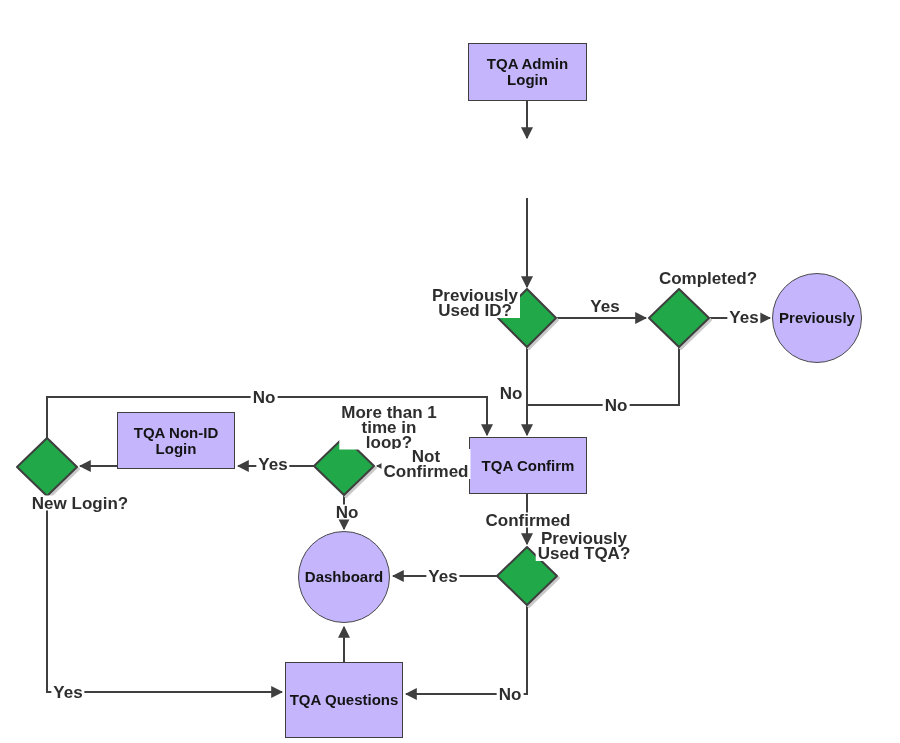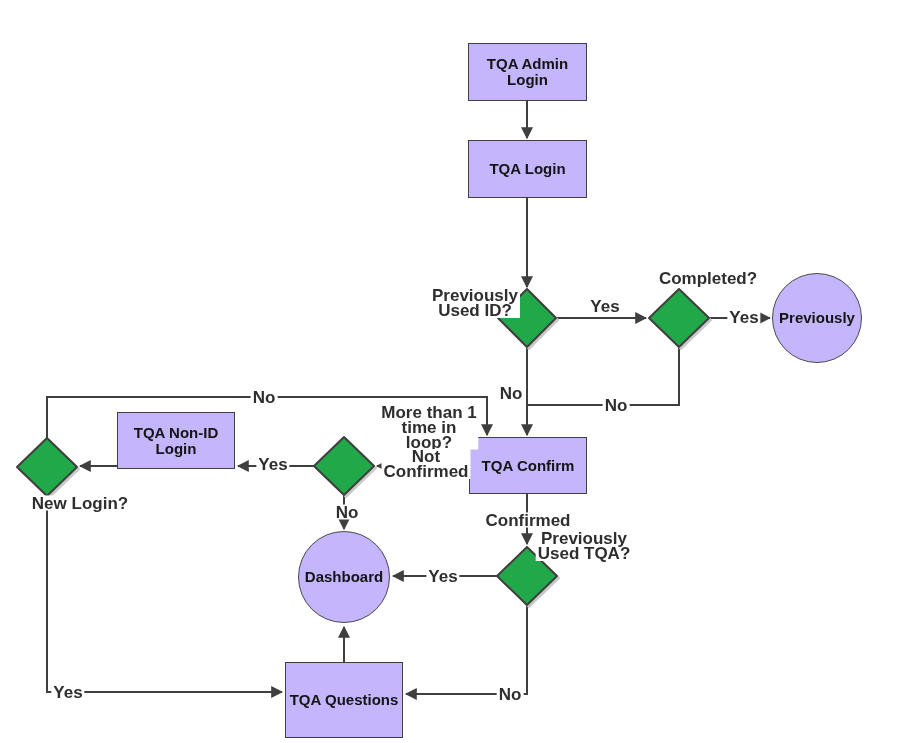--- a/index.html
+++ b/index.html
@@ -95,33 +95,32 @@
 
     <polygon class="diamond" points="527,289 556,318 527,347 498,318"></polygon>
     <polygon class="diamond" points="679,289 709,318 679,347 649,318"></polygon>
     <polygon class="diamond" points="344,437 374,466 344,495 314,466"></polygon>
     <polygon class="diamond" points="47,438 77,467 47,496 17,467"></polygon>
     <polygon class="diamond" points="527,547 557,576 527,605 497,576"></polygon>
   </svg>
 
   <div class="node" style="left:468px; top:43px; width:119px; height:58px;">TQA Admin
 Login</div>
-  <div class="node" style="left:468px; top:140px; width:119px; height:58px;">TQA Login</div>
   <div class="node" style="left:469px; top:437px; width:118px; height:57px;">TQA Confirm</div>
   <div class="node" style="left:117px; top:412px; width:118px; height:57px;">TQA Non-ID
 Login</div>
   <div class="node" style="left:285px; top:662px; width:118px; height:76px;">TQA Questions</div>
 
   <div class="node circle" style="left:772px; top:273px; width:90px; height:90px;">Previously</div>
   <div class="node circle" style="left:298px; top:531px; width:92px; height:92px;">Dashboard</div>
 
   <div class="elabel" style="left:475px; top:303px;">Previously
 Used ID?</div>
   <div class="elabel" style="left:708px; top:278px;">Completed?</div>
-  <div class="elabel" style="left:389px; top:427px;margin-left:40px;">More than 1
+  <div class="elabel" style="left:389px; top:427px;">More than 1
 time in
 loop?</div>
   <div class="elabel" style="left:80px; top:503px;">New Login?</div>
   <div class="elabel" style="left:584px; top:546px;">Previously
 Used TQA?</div>
 
   <div class="elabel" style="left:605px; top:306px;">Yes</div>
   <div class="elabel" style="left:744px; top:317px;">Yes</div>
   <div class="elabel" style="left:511px; top:393px;">No</div>
   <div class="elabel" style="left:616px; top:405px;">No</div>

